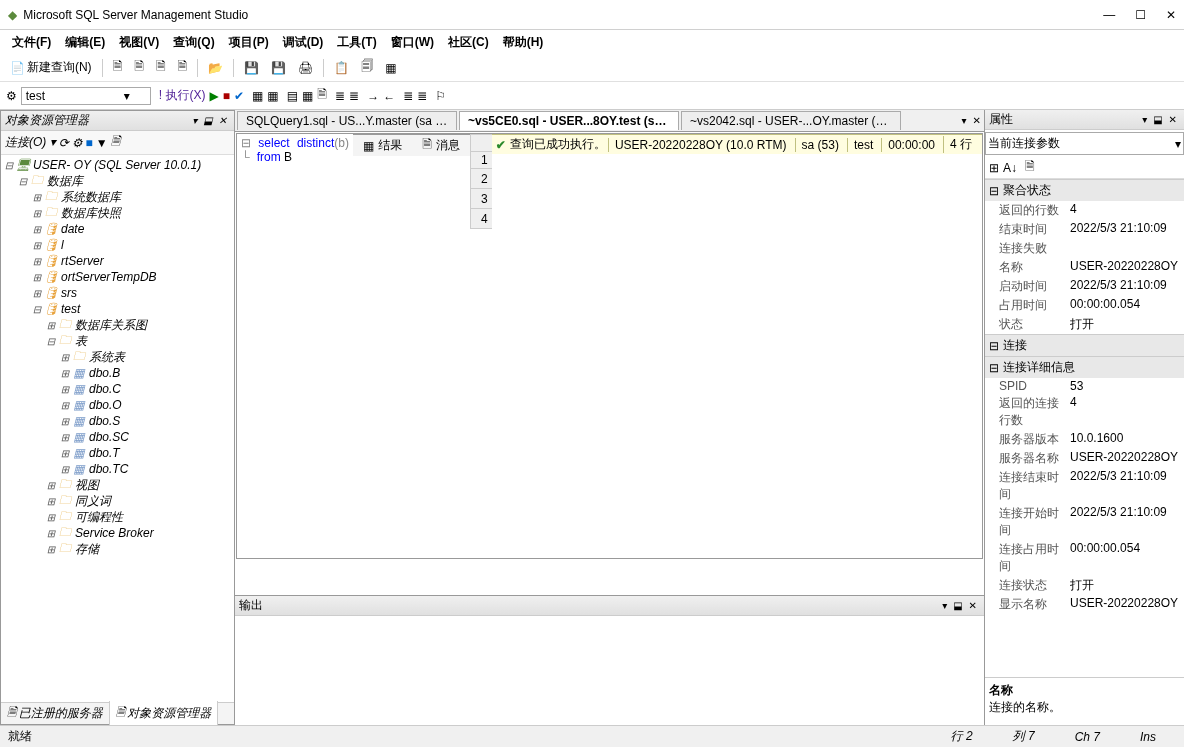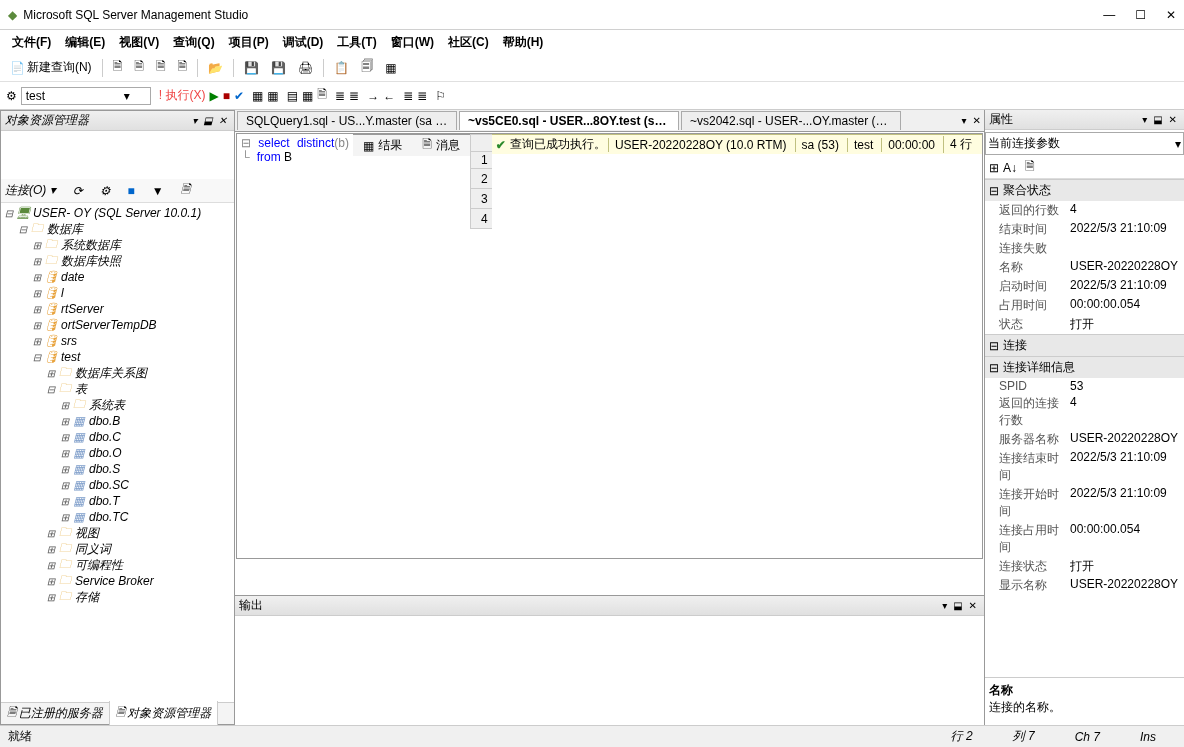--- a/index.html
+++ b/index.html
@@ -13,21 +13,21 @@
 .toolbar { height: 28px; display: flex; align-items: center; padding: 0 6px; gap: 4px; border-bottom: 1px solid #e0e0e0; }
 .toolbar .btn { padding: 2px 4px; cursor: pointer; display: inline-flex; align-items: center; gap: 2px; }
 .toolbar .sep { width: 1px; height: 18px; background: #ccc; margin: 0 2px; }
 .toolbar2 { height: 28px; display: flex; align-items: center; padding: 0 6px; gap: 4px; border-bottom: 1px solid #ccc; }
 .main-area { flex: 1; display: flex; overflow: hidden; }
 .panel { display: flex; flex-direction: column; border: 1px solid #999; background: #fff; font-style: italic; }
 .panel-header { height: 20px; background: linear-gradient(#f0f0f0,#e0e0e0); display: flex; align-items: center; padding: 0 4px; font-size: 12px; border-bottom: 1px solid #ccc; }
 .panel-header .grow { flex: 1; }
 .pin-icon, .close-x, .down-arr { font-size: 10px; padding: 0 3px; cursor: pointer; }
 .obj-explorer { width: 235px; }
-.obj-toolbar { height: 24px; display: flex; align-items: center; padding: 2px 4px; gap: 17px; border-bottom: 1px solid #ddd; background: #f8f8f8; margin-top: 48px; }
+.obj-toolbar { height: 24px; display: flex; align-items: center; padding: 2px 4px; gap: 3px; border-bottom: 1px solid #ddd; background: #f8f8f8; }
 .tree { flex: 1; overflow: auto; padding: 2px; }
 .tree-node { display: flex; align-items: center; height: 16px; white-space: nowrap; cursor: pointer; }
 .tree-exp { width: 12px; text-align: center; font-size: 10px; color: #555; }
 .tree-icon { width: 16px; height: 14px; display: inline-flex; align-items: center; justify-content: center; }
 .folder-icon { color: #e4b04a; }
 .db-icon { color: #e8a33d; }
 .srv-icon { color:#5b8a3c; }
 .table-icon { color:#7c9cc9; }
 .tree-label { padding-left: 2px; }
 .bottom-tabs { height: 22px; display: flex; align-items: center; border-top: 1px solid #ccc; background: #f4f4f4; }
@@ -111,21 +111,21 @@
   <span class="sep"></span>
   <span class="btn">📋</span>
   <span class="btn">🗐</span>
   <span class="btn">▦</span>
 </div>
 
 <div class="toolbar2">
   <span class="btn">⚙</span>
   <span class="btn" style="border:1px solid #aaa; padding:1px 20px 1px 4px; width:130px;"><span>test</span> <span style="float:right">▾</span></span>
   <span class="sep"></span>
-  <span class="btn" style="color:#ef4444;">! <span>执行(X)</span></span>
+  <span class="btn" style="color:#4c1d95;">! <span>执行(X)</span></span>
   <span class="btn" style="color:green;">▶</span>
   <span class="btn" style="color:#a00;">■</span>
   <span class="btn" style="color:#06c;">✔</span>
   <span class="sep"></span>
   <span class="btn">▦</span>
   <span class="btn">▦</span>
   <span class="sep"></span>
   <span class="btn">▤</span>
   <span class="btn">▦</span>
   <span class="btn">🗎</span>
@@ -414,20 +414,24 @@
       <div id="det-rows">
           <div class="prop-row">
             <div class="prop-name">SPID</div>
             <div class="prop-val">53</div>
           </div>
           <div class="prop-row">
             <div class="prop-name">返回的连接行数</div>
             <div class="prop-val">4</div>
           </div>
           <div class="prop-row">
+            <div class="prop-name">服务器版本</div>
+            <div class="prop-val">10.0.1600</div>
+          </div>
+          <div class="prop-row">
             <div class="prop-name">服务器名称</div>
             <div class="prop-val">USER-20220228OY</div>
           </div>
           <div class="prop-row">
             <div class="prop-name">连接结束时间</div>
             <div class="prop-val">2022/5/3 21:10:09</div>
           </div>
           <div class="prop-row">
             <div class="prop-name">连接开始时间</div>
             <div class="prop-val">2022/5/3 21:10:09</div>

